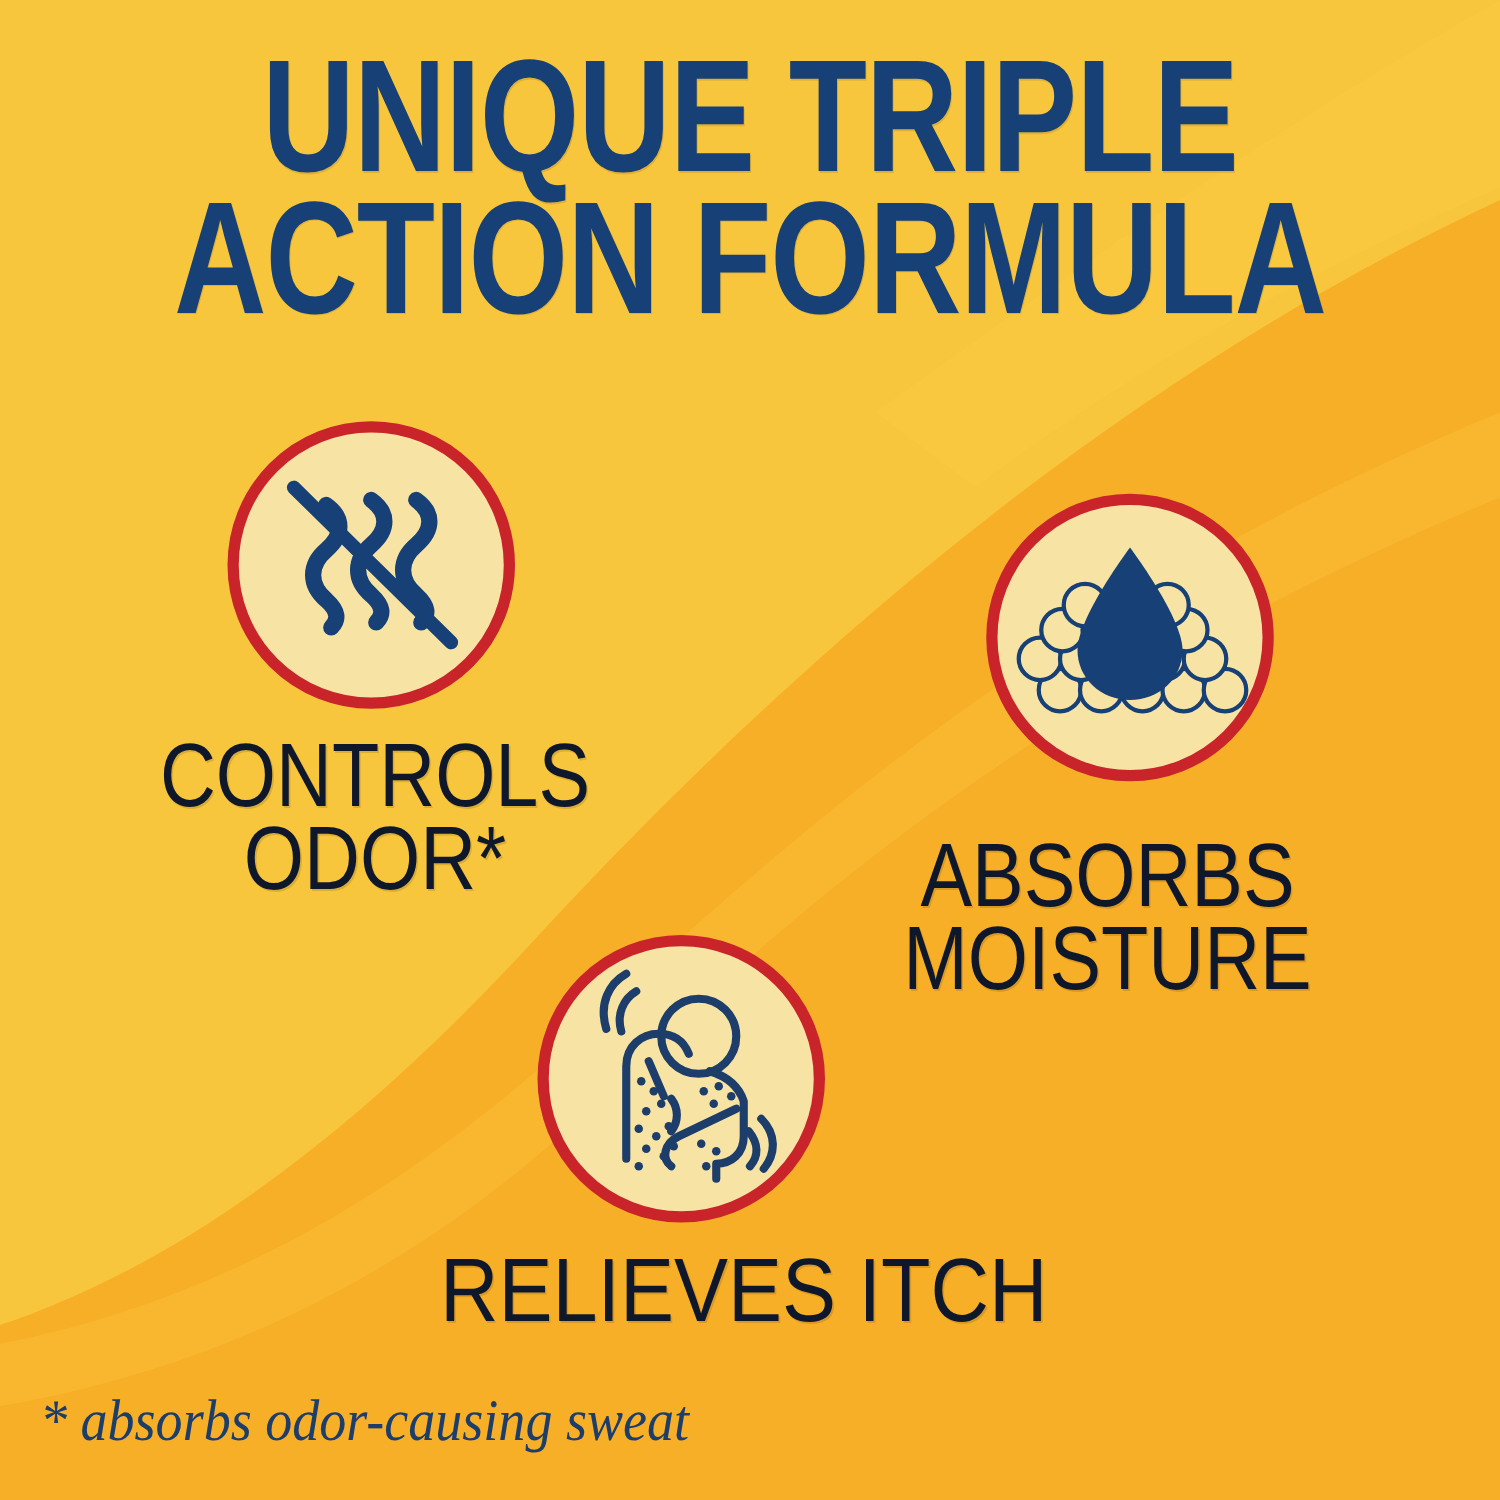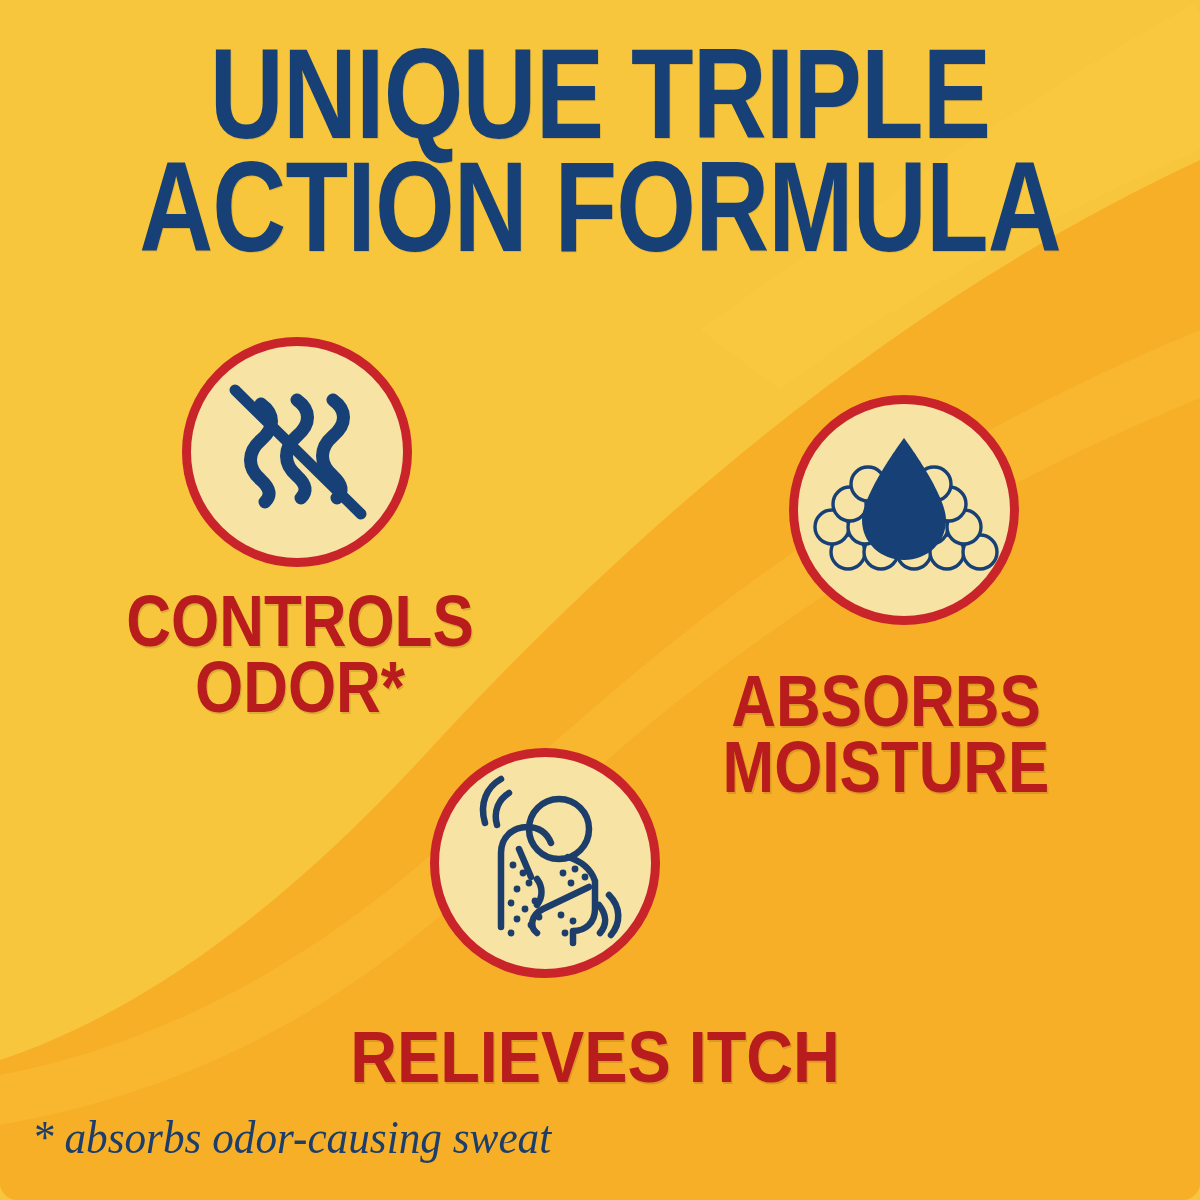--- a/index.html
+++ b/index.html
@@ -7,21 +7,20 @@
     padding: 0;
     background: #F8C63D;
   }
   #stage {
     position: relative;
     width: 1200px;
     height: 1200px;
     overflow: hidden;
     background: #F8C63D;
     font-family: "Liberation Sans", sans-serif;
-    border-radius: 17px;
   }
   
   .bg-layer { position: absolute; inset: 0; }
   .bg-svg { position: absolute; top: 0; left: 0; }
 
   
   .headline {
     position: absolute;
     top: 38px;
     left: 0;
@@ -50,35 +49,35 @@
   }
   .badge svg { display: block; width: 100%; height: 100%; }
 
   #badge-odor     { left: 182px; top: 337px; width: 230px; height: 230px; }
   #badge-moisture { left: 789px; top: 395px; width: 230px; height: 230px; }
   #badge-itch     { left: 430px; top: 748px; width: 230px; height: 230px; }
 
   
   .caption {
     position: absolute;
-    color: #b91c1c;
+    color: #0f172a;
     font-family: "Liberation Sans Narrow", "Liberation Sans", sans-serif;
-    font-weight: bold;
+    font-weight: normal;
     font-size: 72px;
     line-height: 0.92;
     letter-spacing: 0px;
     text-align: center;
     text-shadow: 1.5px 1.5px 0 rgba(0,0,0,0.12);
     white-space: nowrap;
   }
   .caption span { display: block; transform: scaleX(0.86); }
 
   #caption-odor     { left: 40px;  top: 588px; width: 520px; }
   #caption-moisture { left: 626px; top: 668px; width: 520px; }
-  #caption-itch     { left: 245px; top: 1000px; width: 700px; margin-top: 24px; }
+  #caption-itch     { left: 245px; top: 1000px; width: 700px; }
   #caption-itch span { transform: scaleX(0.90); }
 
   
   .footnote {
     position: absolute;
     left: 32px;
     top: 1110px;
     color: #1D3E6B;
     font-family: "Liberation Serif", "DejaVu Serif", serif;
     font-style: italic;

